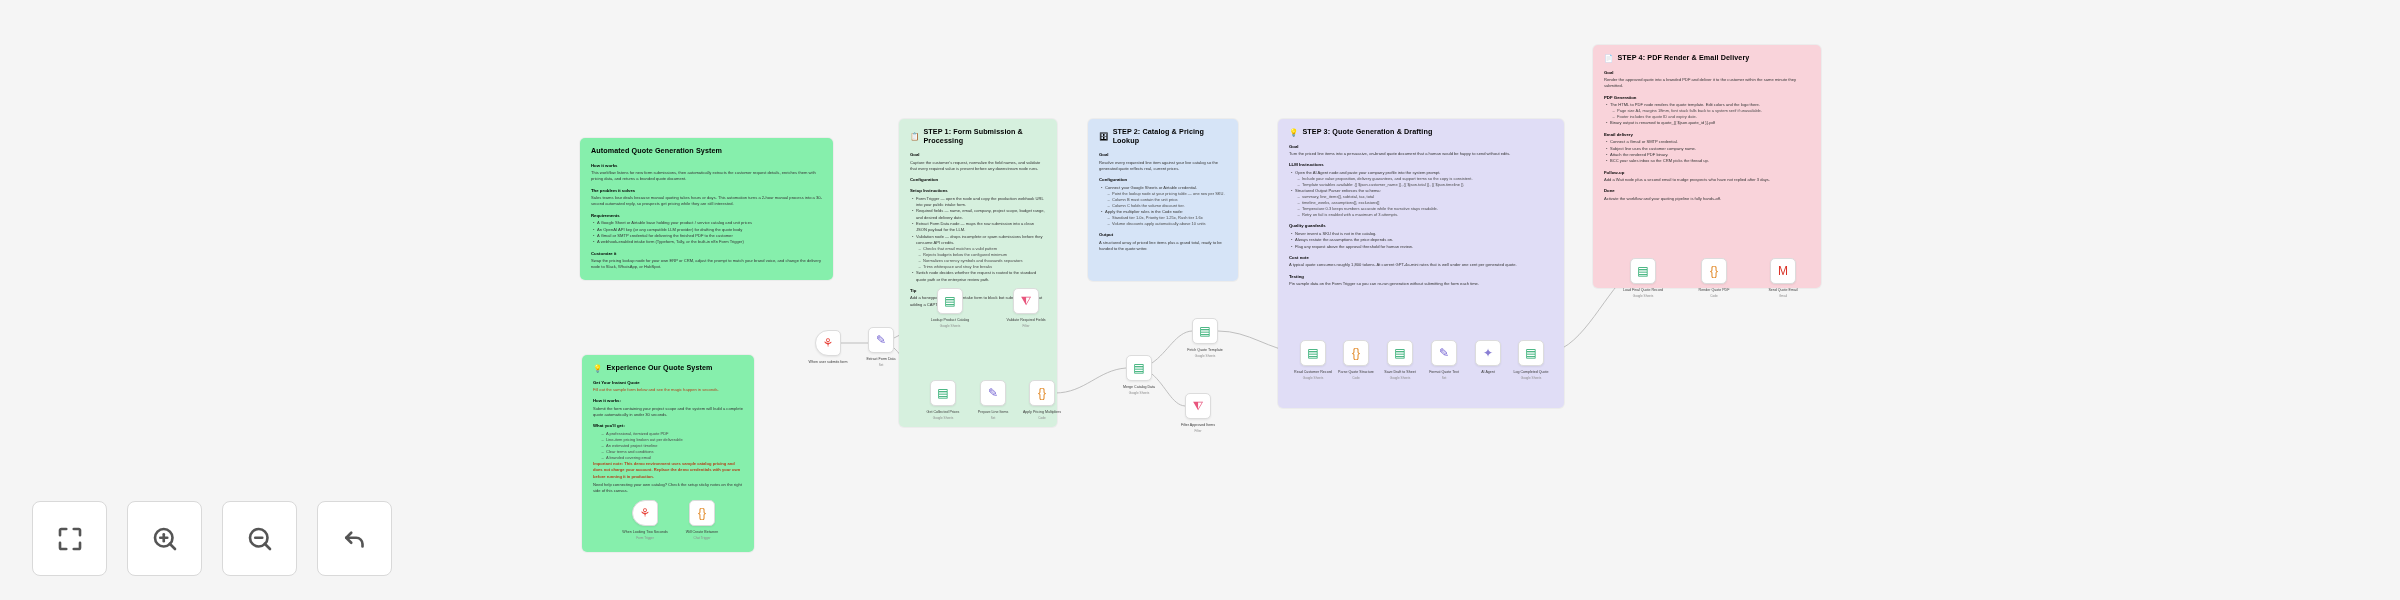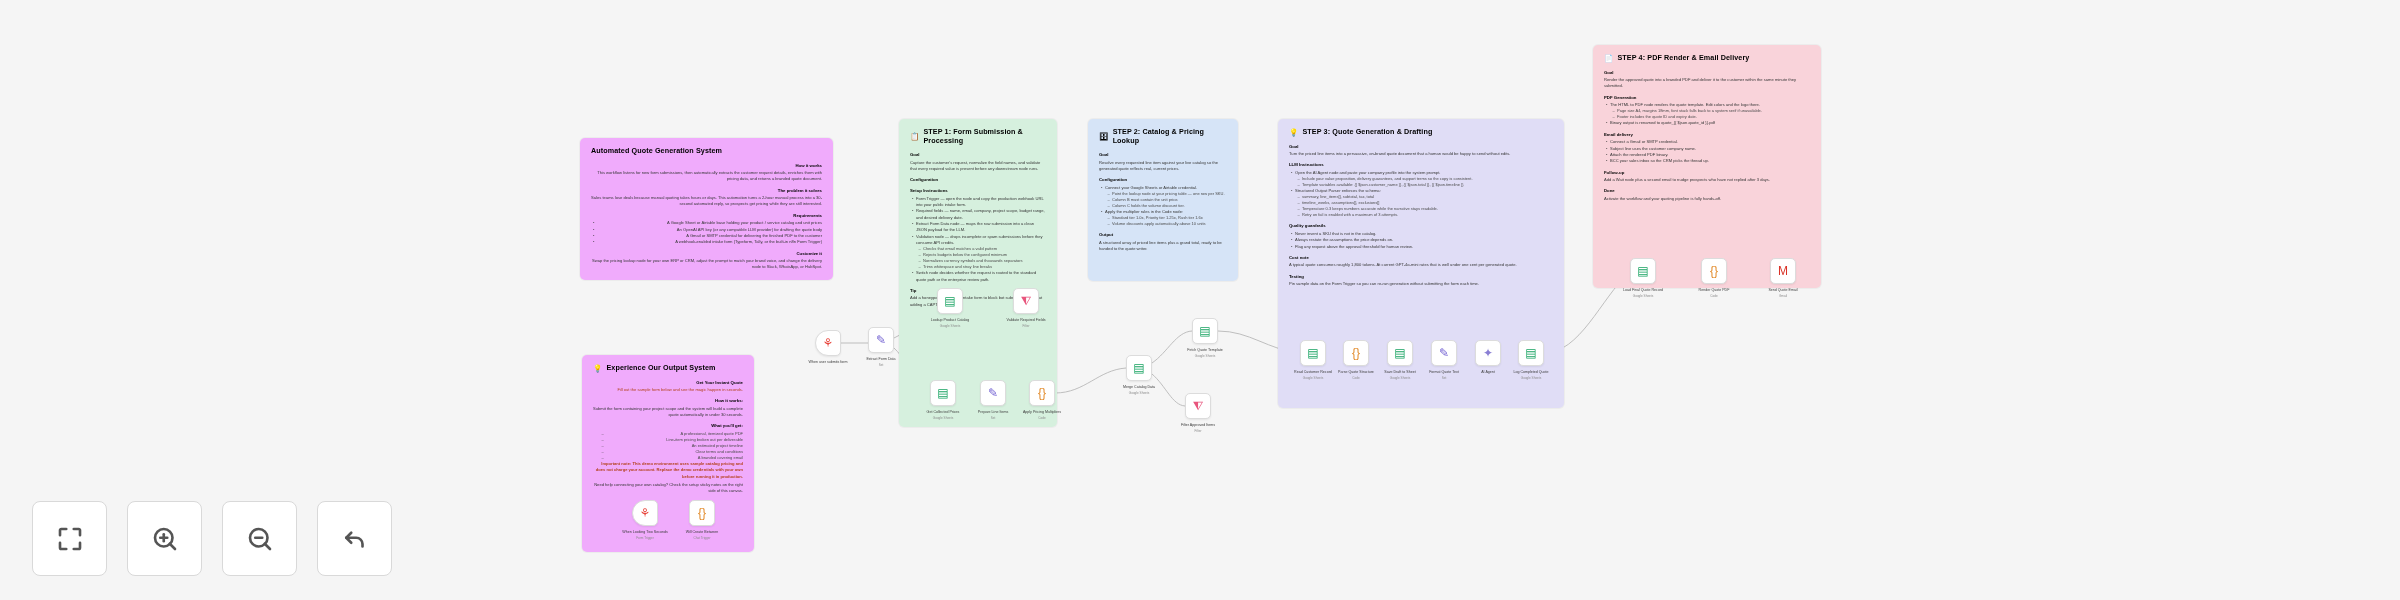--- a/index.html
+++ b/index.html
@@ -70,21 +70,21 @@
     position: relative;
   }
   .sec-li2::before {
     content: "–";
     position: absolute;
     left: -4.5px;
   }
   .warn { color: #b3411a; font-weight: bold; }
 
   
-  .c-yellow { background: #f0abfc; text-align: right; }
+  .c-yellow { background: #86efac; }
   .c-green  { background: #d6f0de; }
   .c-blue   { background: #d6e4f7; }
   .c-purple { background: #e0ddf6; }
   .c-pink   { background: #f9d3da; }
 
   
   .node {
     position: absolute;
     width: 26px;
     height: 26px;
@@ -200,21 +200,21 @@
         <div class="sec-li">A Gmail or SMTP credential for delivering the finished PDF to the customer</div>
         <div class="sec-li">A webhook-enabled intake form (Typeform, Tally, or the built-in n8n Form Trigger)</div>
         <div class="sec-h">Customize it</div>
         <div class="sec-p">Swap the pricing lookup node for your own ERP or CRM, adjust the prompt to match your brand voice, and change the delivery node to Slack, WhatsApp, or HubSpot.</div>
       </div>
   </div>
 
   <div class="sticky c-yellow" style="left:582px; top:355px; width:172px; height:197px;">
     <div class="sticky-title">
       <span class="tico">💡</span>
-      <span>Experience Our Output System</span>
+      <span>Experience Our Quote System</span>
     </div>
     <div>
         <div class="sec-h">Get Your Instant Quote</div>
         <div class="sec-p" style="color: rgb(179, 65, 26);">Fill out the sample form below and see the magic happen in seconds.</div>
         <div class="sec-h">How it works:</div>
         <div class="sec-p">Submit the form containing your project scope and the system will build a complete quote automatically in under 30 seconds.</div>
         <div class="sec-h">What you'll get:</div>
         <div class="sec-li2">A professional, itemized quote PDF</div>
         <div class="sec-li2">Line-item pricing broken out per deliverable</div>
         <div class="sec-li2">An estimated project timeline</div>

